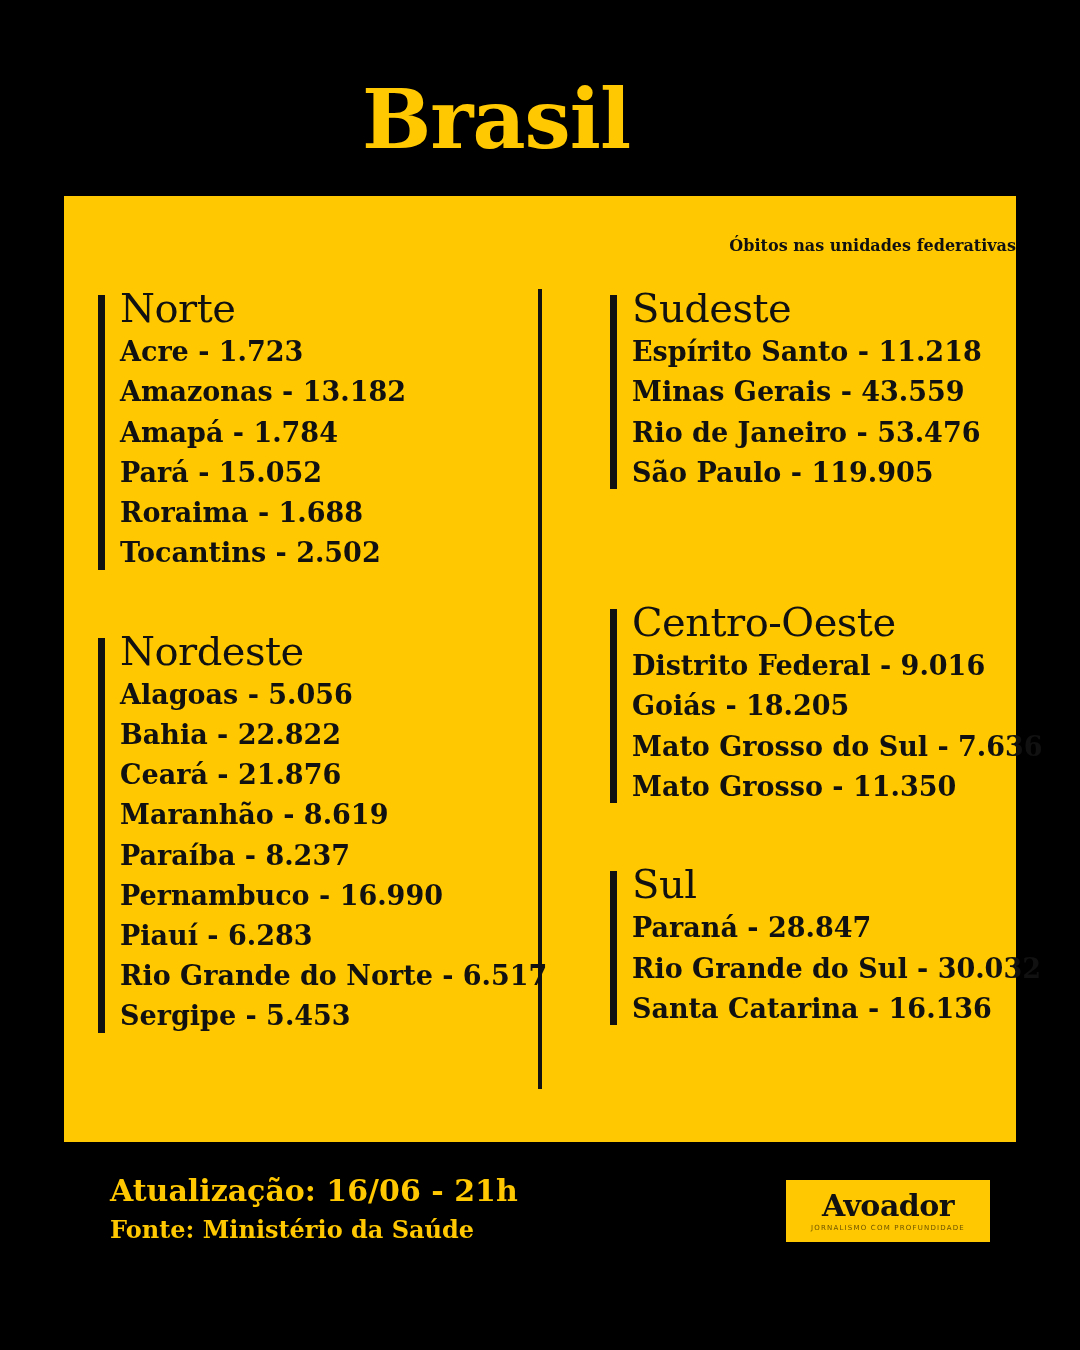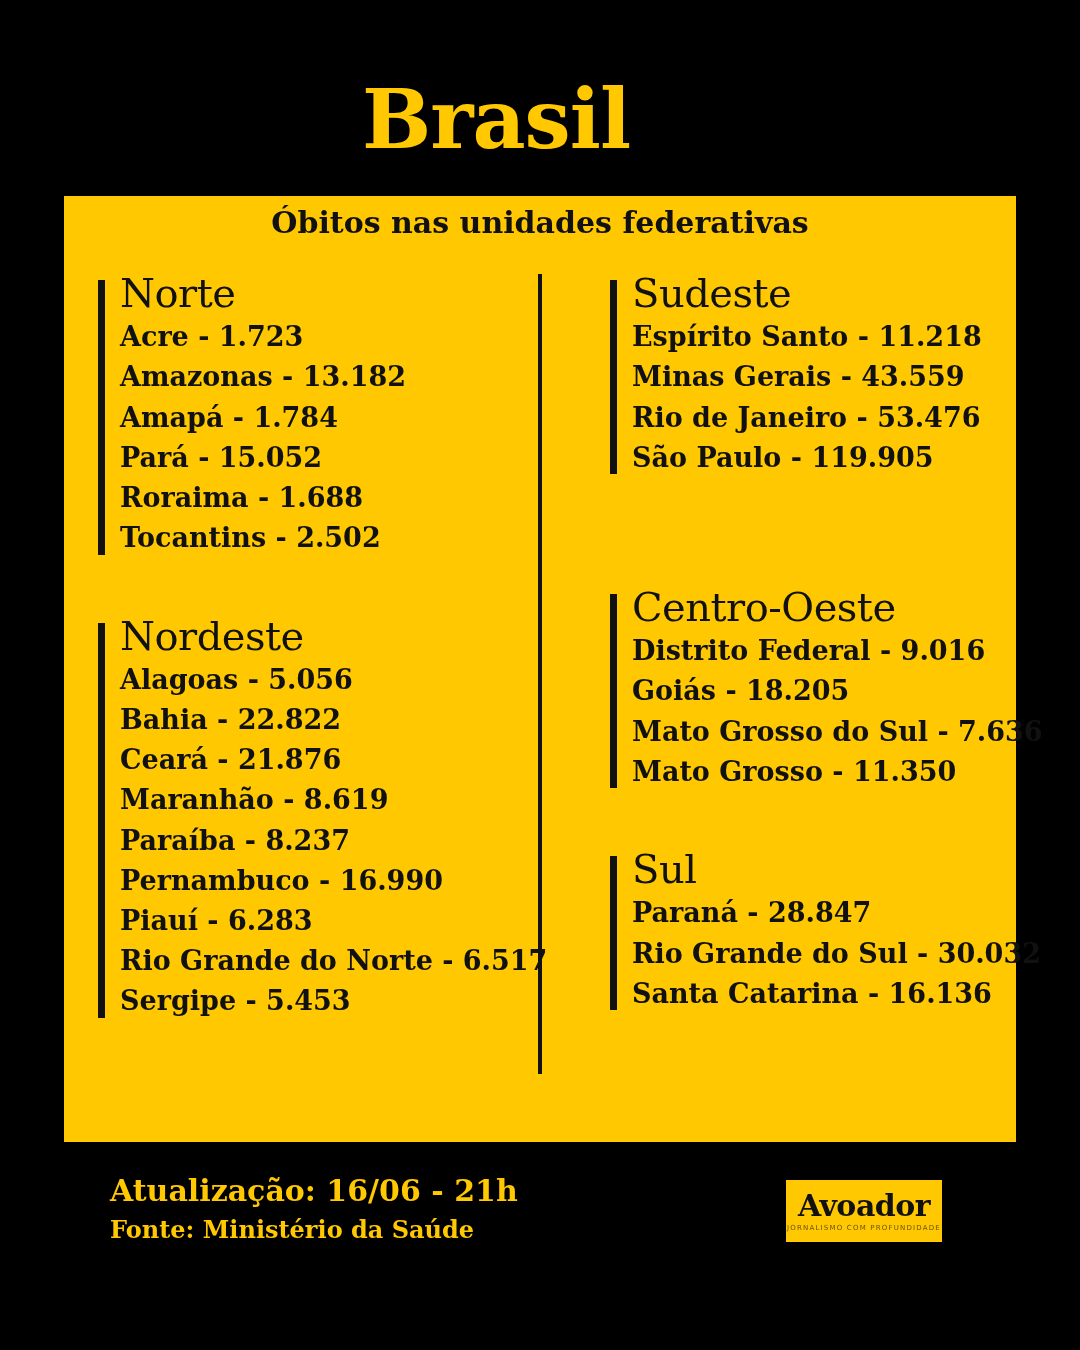--- a/index.html
+++ b/index.html
@@ -40,26 +40,26 @@
     position: absolute;
     left: 64px;
     top: 196px;
     width: 952px;
     height: 946px;
     background: #FFC800;
     box-sizing: border-box;
   }
 
   .subtitle {
-    margin-top: 9px;
-    text-align: center;
-    color: #111111;
-    font-family: "DejaVu Serif", serif;
-    font-weight: bold;
-    font-size: 30px;
+    margin-top: 40px;
+    text-align: right;
+    color: #111111;
+    font-family: "DejaVu Serif", serif;
+    font-weight: bold;
+    font-size: 16px;
   }
 
   .columns {
     display: flex;
     position: relative;
     margin-top: 32px;
     padding: 0 26px 0 34px;
     box-sizing: border-box;
   }
   .col {
@@ -137,21 +137,21 @@
     font-weight: bold;
     font-size: 24px;
     line-height: 1.3;
     margin-top: 4px;
   }
 
   .logo {
     position: absolute;
     left: 786px;
     top: 1180px;
-    width: 156px;
+    width: 204px;
     height: 62px;
     background: #FFC800;
     display: flex;
     flex-direction: column;
     align-items: center;
     justify-content: center;
   }
   .logo-word {
     color: #111111;
     font-family: "DejaVu Serif", serif;

